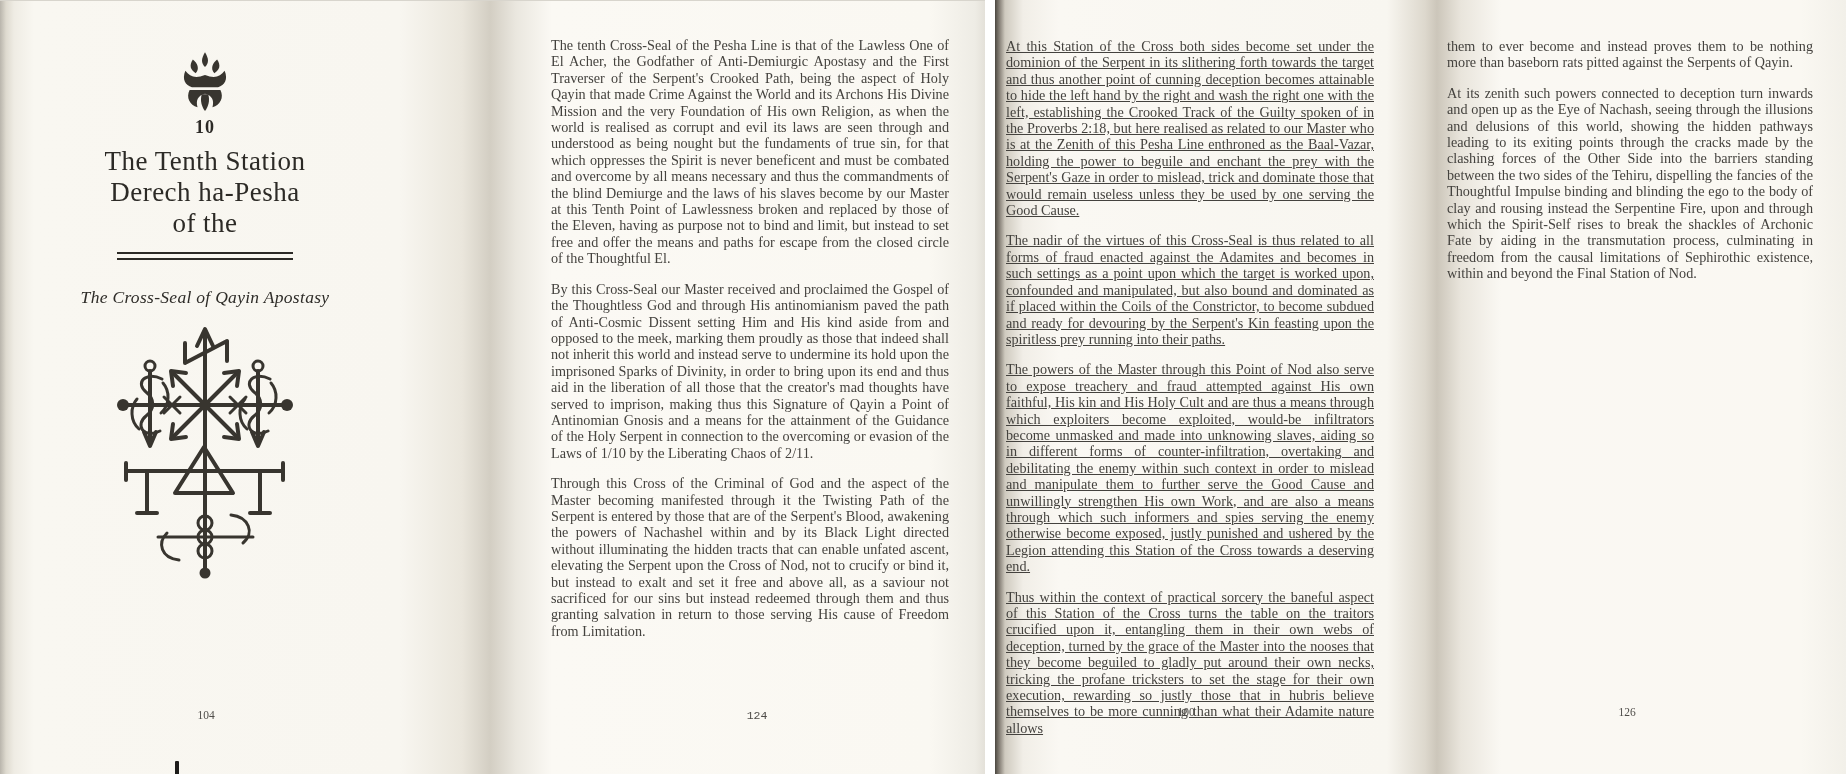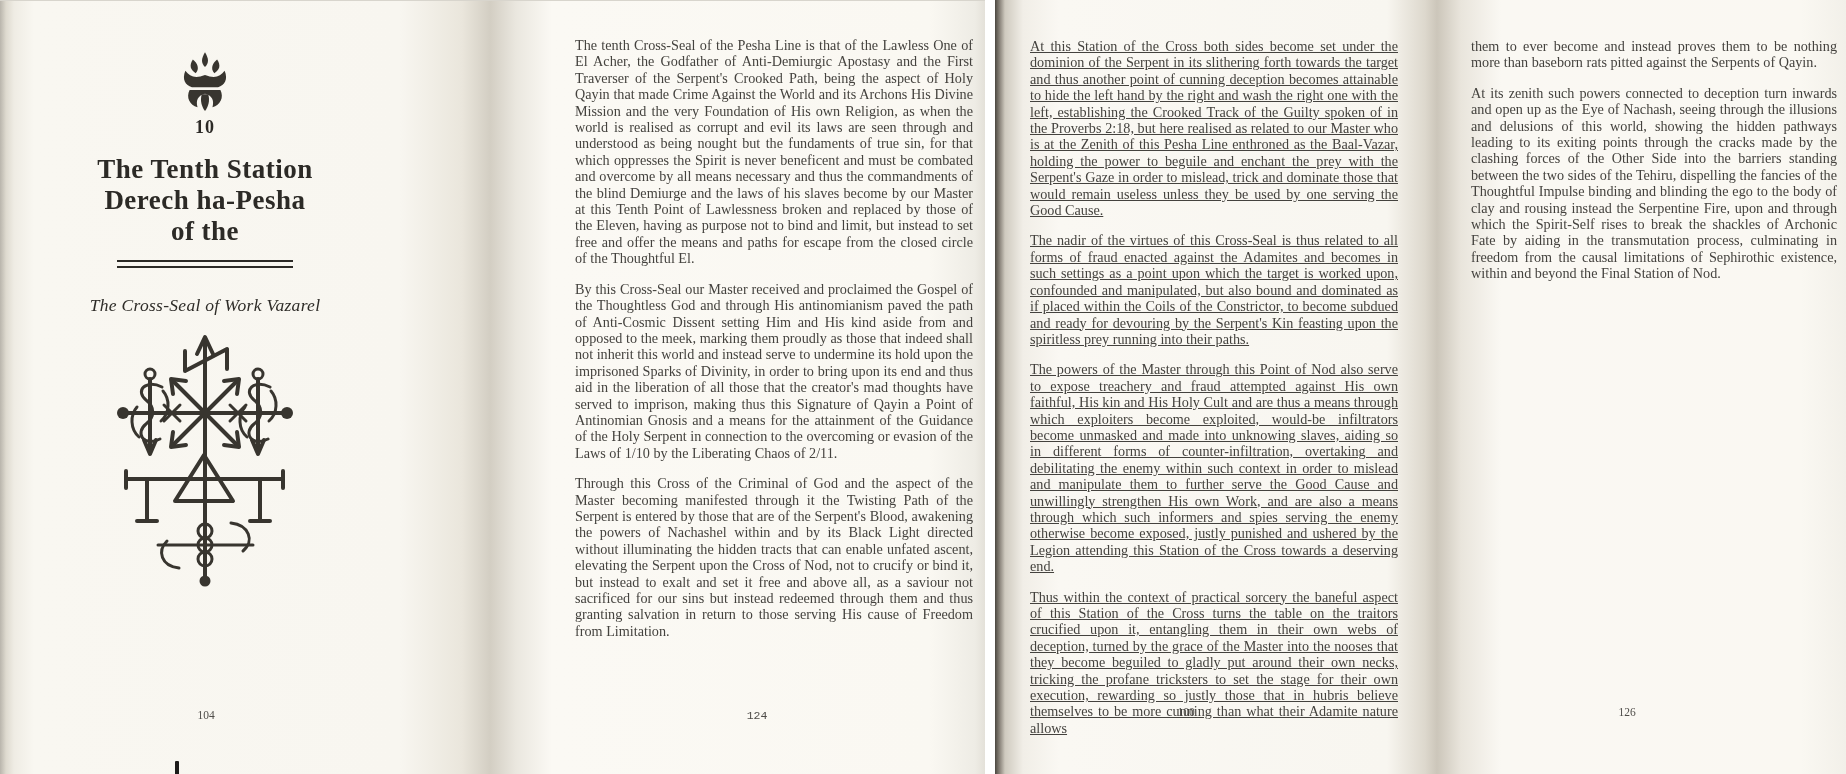--- a/index.html
+++ b/index.html
@@ -20,36 +20,36 @@
   #spread-right{
     left:995px;width:851px;
     background:linear-gradient(90deg,
       #4a463f 0px,#817b72 4px,#cfcabf 10px,#f1eee7 28px,
       #faf8f3 64px,#f8f6f0 392px,#ddd8cd 430px,#ccc6ba 442px,
       #e9e5dc 466px,#faf8f3 506px,#faf8f2 806px,#f2f0e9 851px);
   }
   .body-text{
     position:absolute;
     font-size:14.2px;line-height:16.4px;
-    text-align:justify;color:#44423e;margin-left:24px;
+    text-align:justify;color:#44423e;
   }
   .body-text p{margin:0 0 14px 0;}
   #col-124{left:551px;top:36px;width:398px;}
   #col-125{left:11px;top:38px;width:368px;text-decoration:underline;}
   #col-126{left:452px;top:38px;width:366px;}
   #page-123-head{
     position:absolute;left:72px;top:50px;width:266px;
     text-align:center;color:#2c2a26;
   }
   .chapter-emblem{display:block;margin:0 auto;width:56px;height:62px;}
   .chapter-number{
     font-size:18px;font-weight:bold;letter-spacing:1px;margin-top:4px;
   }
   .chapter-title{
-    font-size:27px;font-weight:bold;line-height:31px;margin-top:16px;
+    font-size:27px;font-weight:normal;line-height:31px;margin-top:8px;
     letter-spacing:0.5px;
   }
   .title-rule{
     width:176px;height:4px;margin:13px auto 0;
     border-top:2px solid #2c2a26;border-bottom:2px solid #2c2a26;
   }
   .subtitle{
     font-style:italic;font-size:17.5px;margin-top:27px;color:#2e2c28;
     letter-spacing:0.3px;
   }
@@ -84,21 +84,21 @@
       <path class="ink-fill" d="M13.5 41.5 C9.5 49.5 13.5 57.5 22 60 C20 52 22.5 47.5 30 45.5 C37.5 47.5 40 52 38 60 C46.5 57.5 50.5 49.5 46.5 41.5 Z"></path>
       <path class="ink-fill" d="M26.5 46 C24.5 53 26.5 59.5 30 64 C33.5 59.5 35.5 53 33.5 46 Z"></path>
     </svg>
     <div class="chapter-number">10</div>
     <div class="chapter-title">
       <div>The Tenth Station</div>
       <div>Derech ha-Pesha</div>
       <div>of the</div>
     </div>
     <div class="title-rule"></div>
-    <div class="subtitle">The Cross-Seal of Work Vazarel</div>
+    <div class="subtitle">The Cross-Seal of Qayin Apostasy</div>
 
     <svg class="sigil" viewBox="0 0 180 270">
 
       <path class="ink-line" d="M90 10 L90 250"></path>
       <path class="ink-line" d="M82 25 L90 8 L98 25"></path>
 
       <path class="ink-line" d="M70 22 L70 42 L112 20 L112 40"></path>
 
       <path class="ink-line" d="M90 84 L57 51"></path>
       <path class="ink-line" d="M58 65 L56 50 L71 52"></path>

